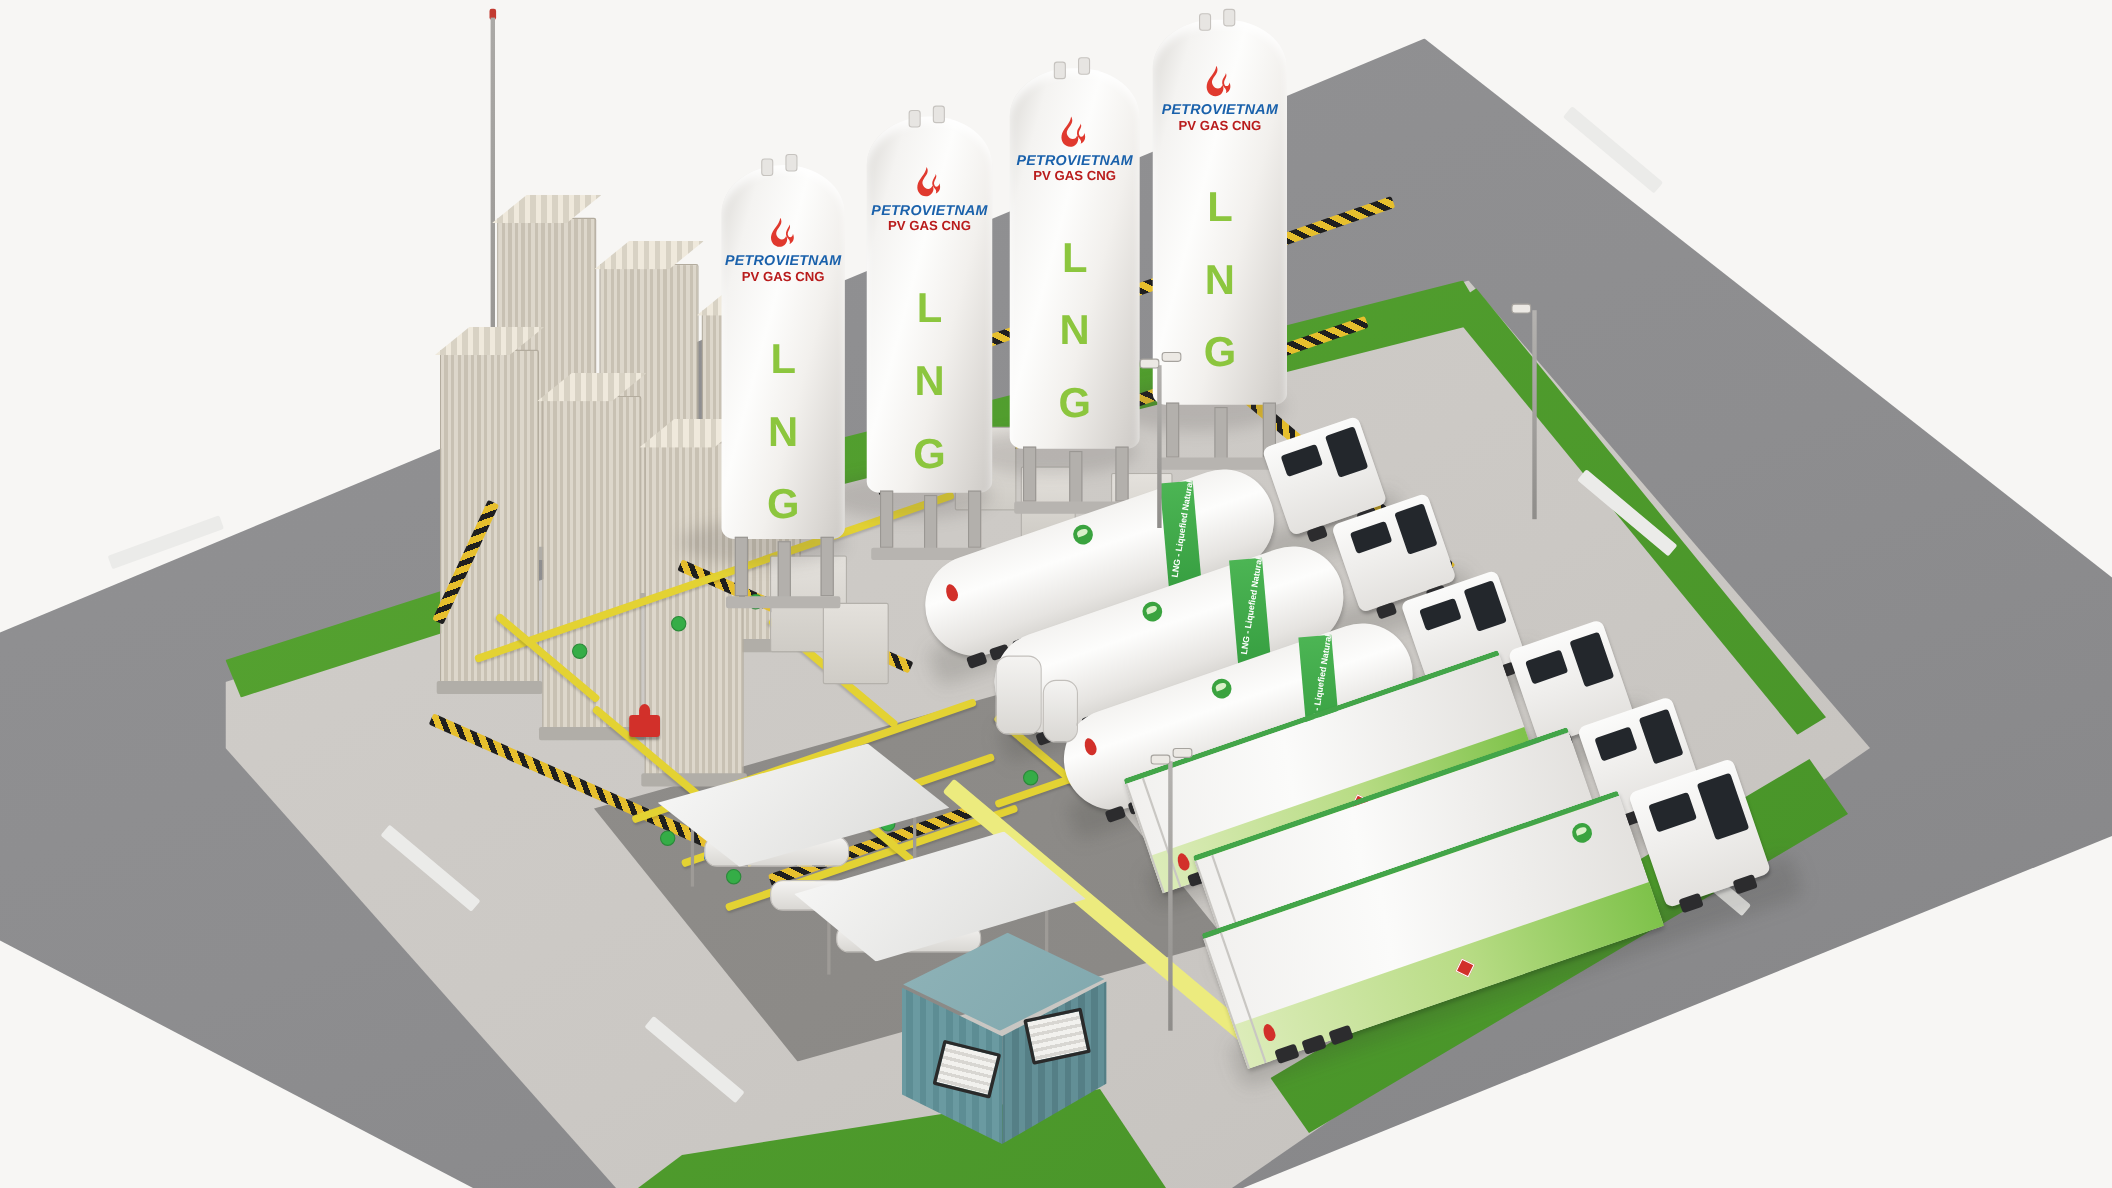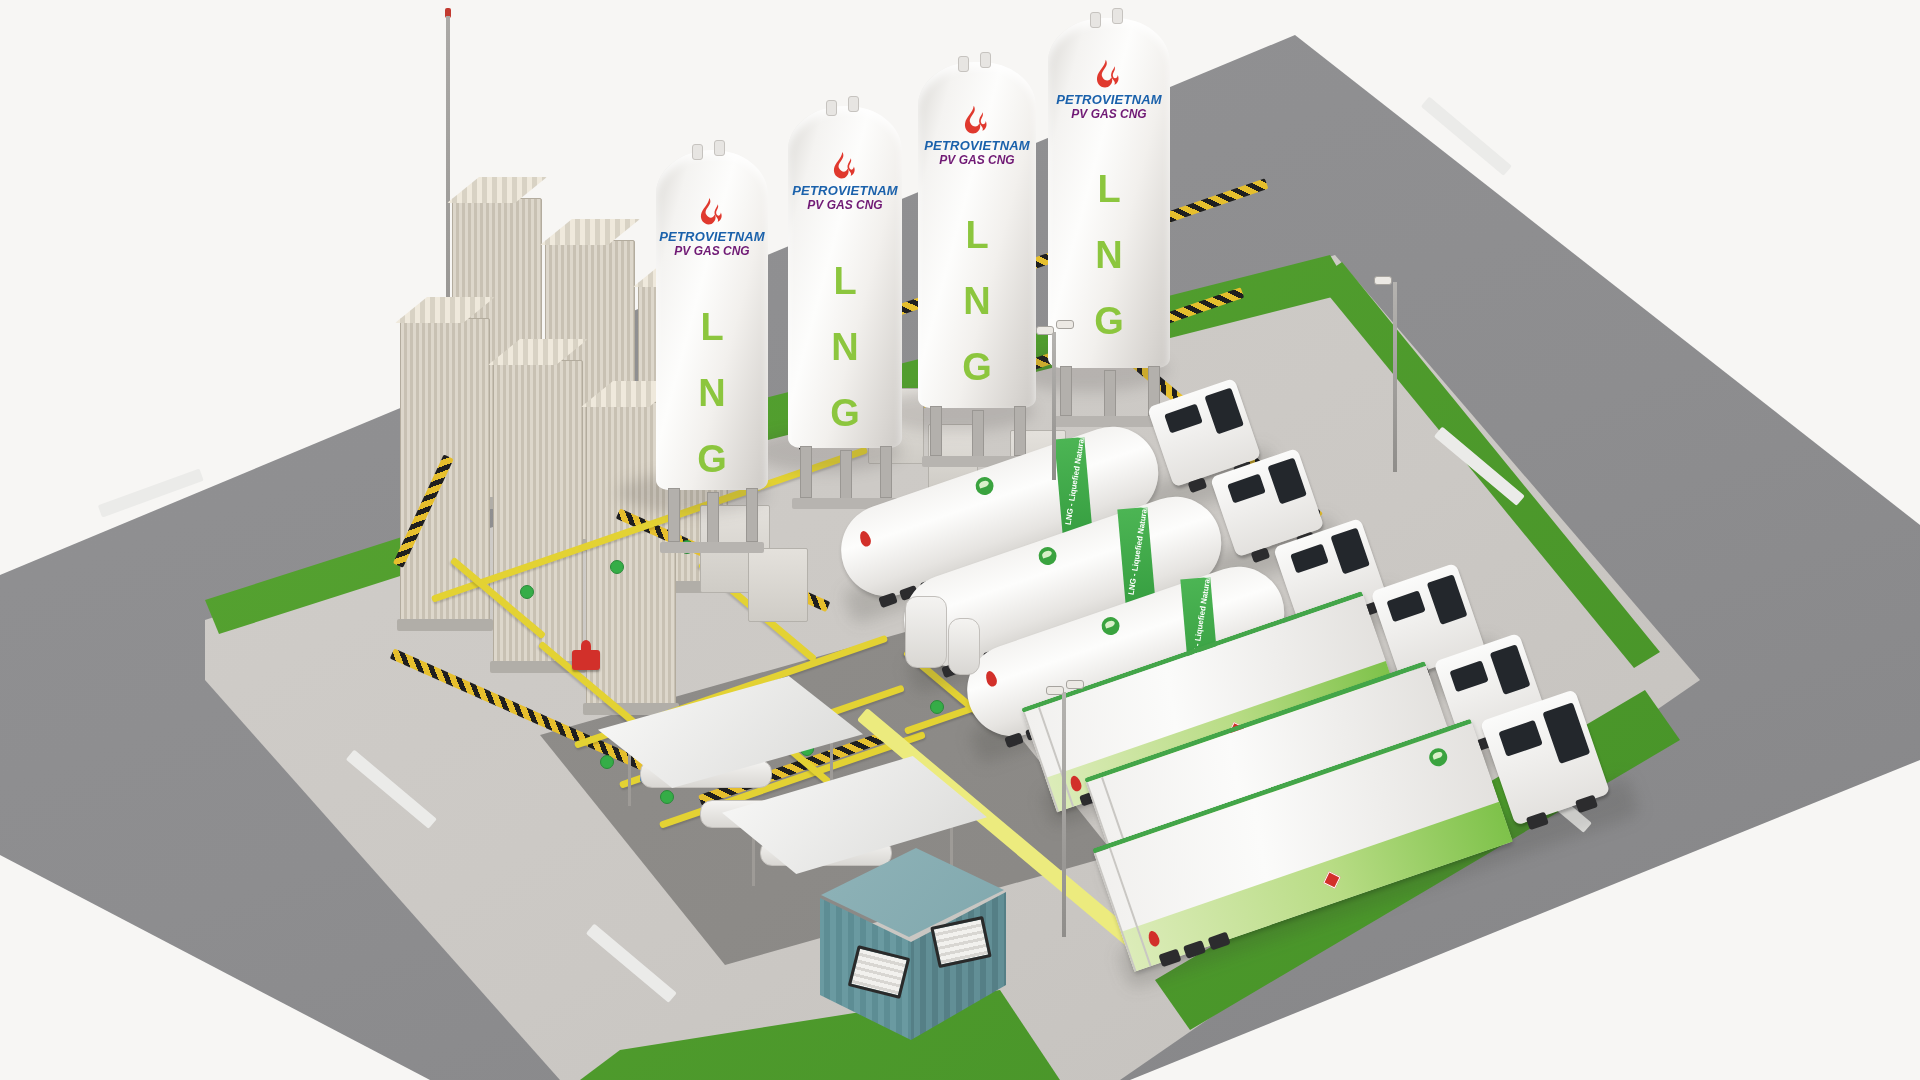--- a/index.html
+++ b/index.html
@@ -33,21 +33,21 @@
      clip-path:polygon(0% 100%,32% 0%,100% 0%,68% 100%);border-radius:2px;}
   .vapbase{position:absolute;left:-4px;bottom:-10px;width:96px;height:12px;background:#b1aea8;border-radius:2px;}
   
   .tank{position:absolute;}
   .tankbody{position:absolute;left:0;top:0;width:100%;height:100%;
      background:linear-gradient(105deg,#d9d7d3 0%,#f4f3f1 18%,#fdfdfc 40%,#f2f0ed 62%,#d9d6d2 88%,#ccc9c5 100%);
      border-radius:56px 56px 12px 12px / 44px 44px 10px 10px;box-shadow:inset 0 6px 8px rgba(255,255,255,.8);}
   .nozzle{position:absolute;width:9px;height:14px;background:#e7e5e2;border:1px solid #c6c3bf;border-radius:3px;}
   .brand{position:absolute;left:0;width:100%;text-align:center;}
   .company{color:#1a61ab;font-weight:bold;font-style:italic;font-size:13px;letter-spacing:.2px;}
-  .division{color:#701a75;font-weight:bold;font-style:italic;font-size:12px;}
+  .division{color:#b91c1c;font-weight:bold;font-size:12px;}
   .lngcol{position:absolute;left:0;width:100%;text-align:center;}
   .lngcol span{display:block;color:#8cc63e;font-weight:bold;font-size:38px;line-height:66px;font-family:"Liberation Sans",sans-serif;}
   .leg{position:absolute;width:10px;background:#b3b0ac;border:1px solid #9a9793;}
   .tbase{position:absolute;height:11px;background:#b7b4b0;border-radius:2px;}
   .tshadow{position:absolute;background:rgba(60,58,54,.16);filter:blur(7px);border-radius:50%;}
   
   .cab-box{position:absolute;background:linear-gradient(#e4e1dc,#cfccc6);border:1px solid #b4b1ab;border-radius:2px;}
   
   .truck{position:absolute;transform-origin:0 50%;}
   .ttrailer{position:absolute;background:linear-gradient(#f4f3f1 0%,#fdfdfc 35%,#e6e4e1 80%,#d6d4d0 100%);border-radius:48px;box-shadow:0 3px 4px rgba(0,0,0,.2);}

